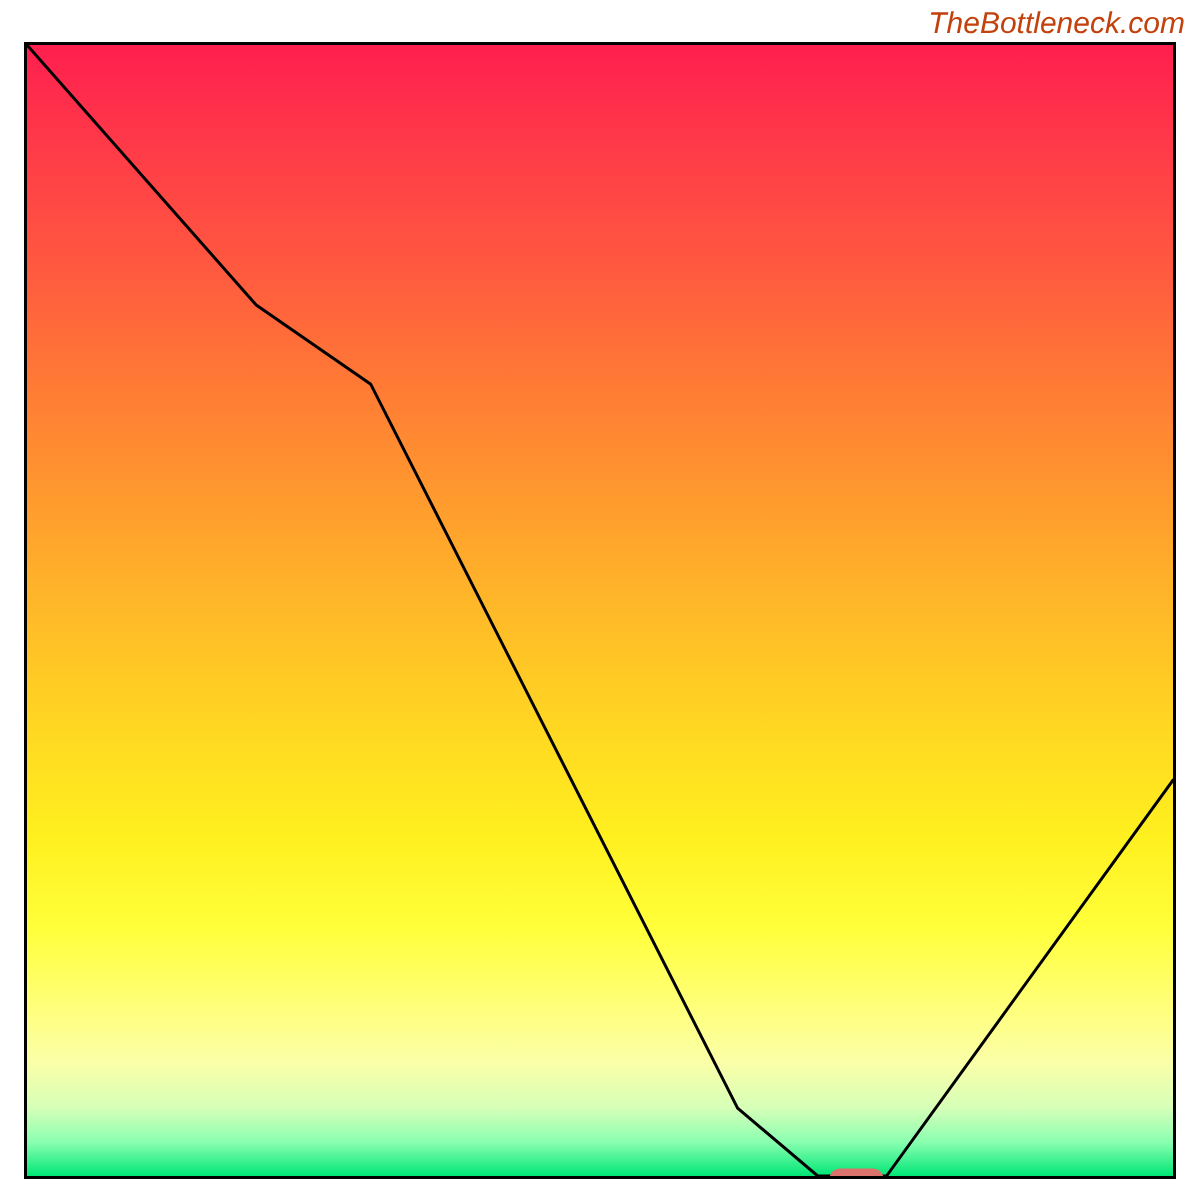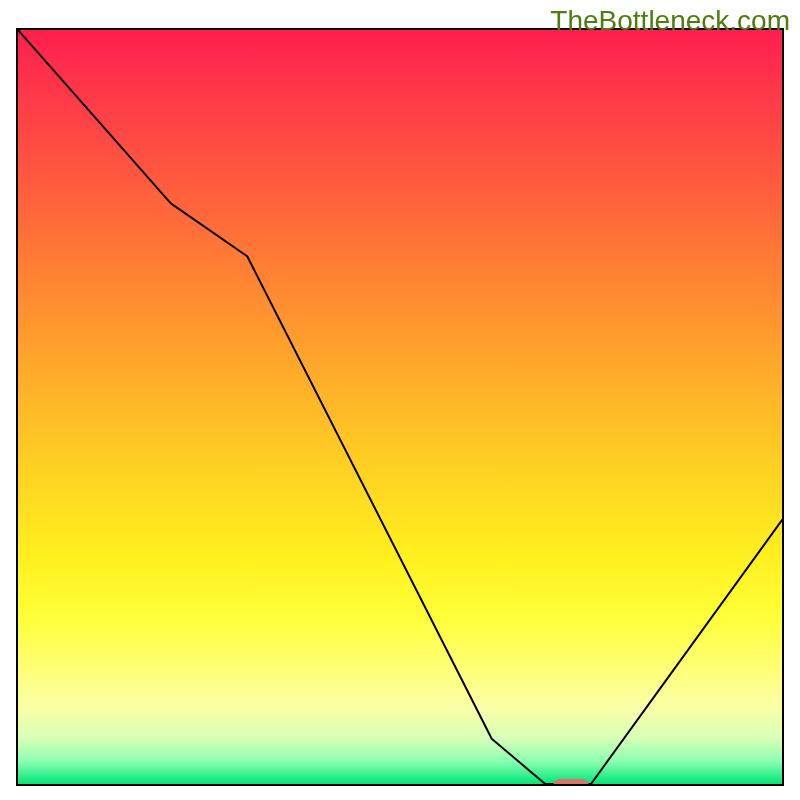--- a/index.html
+++ b/index.html
@@ -8,24 +8,25 @@
     height: 800px;
     background: #ffffff;
     font-family: Arial, sans-serif;
     overflow: hidden;
     position: relative;
   }
   .watermark {
     position: absolute;
     top: 5px;
     right: 10px;
-    color: #4d7c0f;
-    font-size: 28px;
+    color: #c2410c;
+    font-size: 20px;
     font-weight: 500;
     z-index: 10;
+    font-style: italic;
   }
   .plot-area {
     position: absolute;
     left: 16px;
     top: 28px;
     width: 768px;
     height: 758px;
     border: 2px solid #000;
     overflow: hidden;
   }

